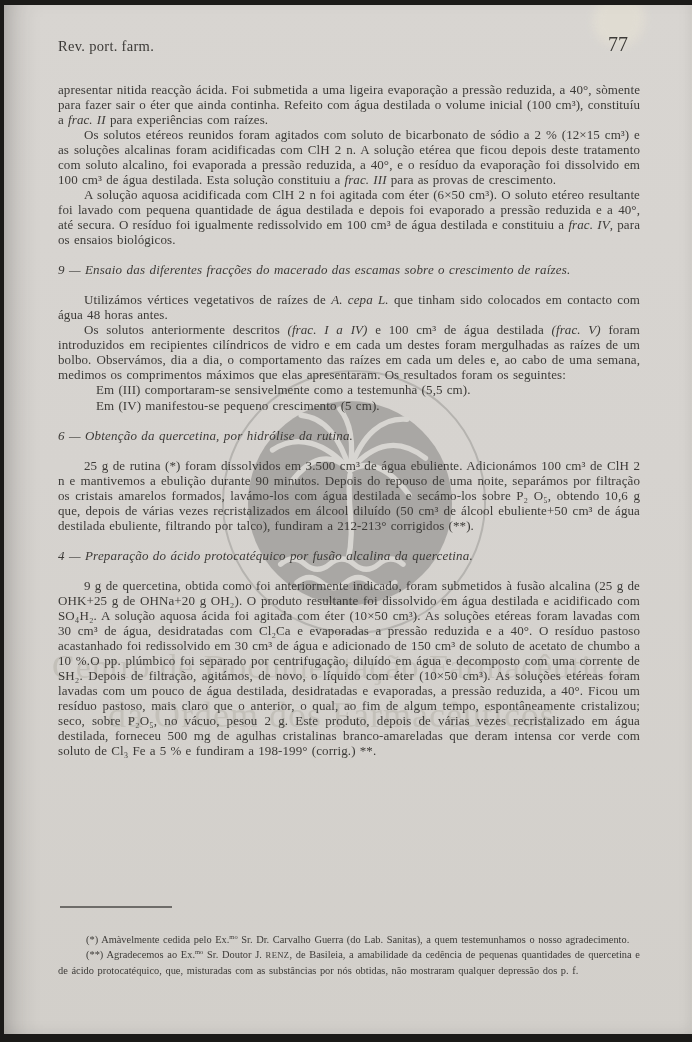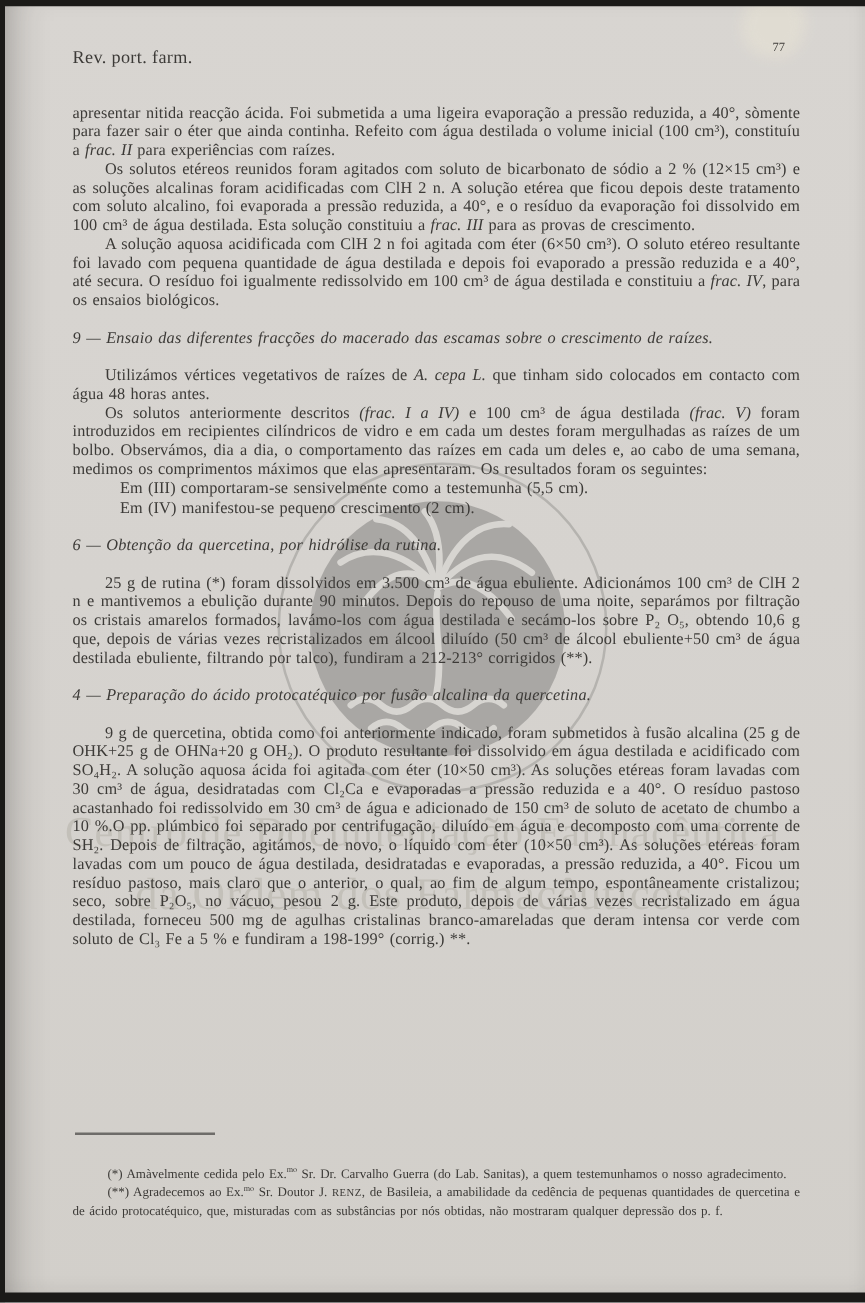--- a/index.html
+++ b/index.html
@@ -39,21 +39,21 @@
     color:#bfbcb5;opacity:.8;letter-spacing:1px;
   }
   .wm-line1{left:52px;top:648px;font-size:34px;}
   .wm-line2{left:108px;top:694px;font-size:36px;}
   
   .header{
     position:absolute;top:38px;left:58px;right:48px;z-index:2;
     display:flex;justify-content:space-between;align-items:flex-start;
   }
   .journal{font-size:14.5px;letter-spacing:.3px;}
-  .pagenum{font-size:10px;margin-top:-5px;padding-right:16px;}
+  .pagenum{font-size:20px;margin-top:-5px;padding-right:16px;}
   
   .body{
     position:absolute;top:82px;left:58px;width:582px;z-index:2;
     font-size:13px;line-height:15px;text-align:justify;
     letter-spacing:.1px;word-spacing:.8px;
   }
   .body p,.body h3{margin:0;}
   .para.indent{text-indent:26px;}
   .heading{
     font-weight:normal;font-style:italic;font-size:13px;
@@ -102,21 +102,21 @@
   </div>
 
   <div class="body" id="body-blocks">
       <p class="para">apresentar nitida reacção ácida. Foi submetida a uma ligeira evaporação a pressão reduzida, a 40°, sòmente para fazer sair o éter que ainda continha. Refeito com água destilada o volume inicial (100 cm³), constituíu a <em>frac. II</em> para experiências com raízes.</p>
       <p class="para indent">Os solutos etéreos reunidos foram agitados com soluto de bicarbonato de sódio a 2 % (12×15 cm³) e as soluções alcalinas foram acidificadas com ClH 2 n. A solução etérea que ficou depois deste tratamento com soluto alcalino, foi evaporada a pressão reduzida, a 40°, e o resíduo da evaporação foi dissolvido em 100 cm³ de água destilada. Esta solução constituiu a <em>frac. III</em> para as provas de crescimento.</p>
       <p class="para indent">A solução aquosa acidificada com ClH 2 n foi agitada com éter (6×50 cm³). O soluto etéreo resultante foi lavado com pequena quantidade de água destilada e depois foi evaporado a pressão reduzida e a 40°, até secura. O resíduo foi igualmente redissolvido em 100 cm³ de água destilada e constituiu a <em>frac. IV</em>, para os ensaios biológicos.</p>
       <h3 class="heading">9 — Ensaio das diferentes fracções do macerado das escamas sobre o crescimento de raízes.</h3>
       <p class="para indent">Utilizámos vértices vegetativos de raízes de <em>A. cepa L.</em> que tinham sido colocados em contacto com água 48 horas antes.</p>
       <p class="para indent">Os solutos anteriormente descritos <em>(frac. I a IV)</em> e 100 cm³ de água destilada <em>(frac. V)</em> foram introduzidos em recipientes cilíndricos de vidro e em cada um destes foram mergulhadas as raízes de um bolbo. Observámos, dia a dia, o comportamento das raízes em cada um deles e, ao cabo de uma semana, medimos os comprimentos máximos que elas apresentaram. Os resultados foram os seguintes:</p>
       <p class="item">Em (III) comportaram-se sensivelmente como a testemunha (5,5 cm).</p>
-      <p class="item">Em (IV) manifestou-se pequeno crescimento (2 cm).</p>
+      <p class="item">Em (IV) manifestou-se pequeno crescimento (5 cm).</p>
       <h3 class="heading">6 — Obtenção da quercetina, por hidrólise da rutina.</h3>
       <p class="para indent">25 g de rutina (*) foram dissolvidos em 3.500 cm³ de água ebuliente. Adicionámos 100 cm³ de ClH 2 n e mantivemos a ebulição durante 90 minutos. Depois do repouso de uma noite, separámos por filtração os cristais amarelos formados, lavámo-los com água destilada e secámo-los sobre P₂ O₅, obtendo 10,6 g que, depois de várias vezes recristalizados em álcool diluído (50 cm³ de álcool ebuliente+50 cm³ de água destilada ebuliente, filtrando por talco), fundiram a 212-213° corrigidos (**).</p>
       <h3 class="heading">4 — Preparação do ácido protocatéquico por fusão alcalina da quercetina.</h3>
       <p class="para indent">9 g de quercetina, obtida como foi anteriormente indicado, foram submetidos à fusão alcalina (25 g de OHK+25 g de OHNa+20 g OH₂). O produto resultante foi dissolvido em água destilada e acidificado com SO₄H₂. A solução aquosa ácida foi agitada com éter (10×50 cm³). As soluções etéreas foram lavadas com 30 cm³ de água, desidratadas com Cl₂Ca e evaporadas a pressão reduzida e a 40°. O resíduo pastoso acastanhado foi redissolvido em 30 cm³ de água e adicionado de 150 cm³ de soluto de acetato de chumbo a 10 %.O pp. plúmbico foi separado por centrifugação, diluído em água e decomposto com uma corrente de SH₂. Depois de filtração, agitámos, de novo, o líquido com éter (10×50 cm³). As soluções etéreas foram lavadas com um pouco de água destilada, desidratadas e evaporadas, a pressão reduzida, a 40°. Ficou um resíduo pastoso, mais claro que o anterior, o qual, ao fim de algum tempo, espontâneamente cristalizou; seco, sobre P₂O₅, no vácuo, pesou 2 g. Este produto, depois de várias vezes recristalizado em água destilada, forneceu 500 mg de agulhas cristalinas branco-amareladas que deram intensa cor verde com soluto de Cl₃ Fe a 5 % e fundiram a 198-199° (corrig.) **.</p>
     </div>
 
   <div class="footnotes-area">
     <div class="fn-rule"></div>
     <div id="footnotes">
         <p class="footnote">(*) Amàvelmente cedida pelo Ex.<sup>mo</sup> Sr. Dr. Carvalho Guerra (do Lab. Sanitas), a quem testemunhamos o nosso agradecimento.</p>

